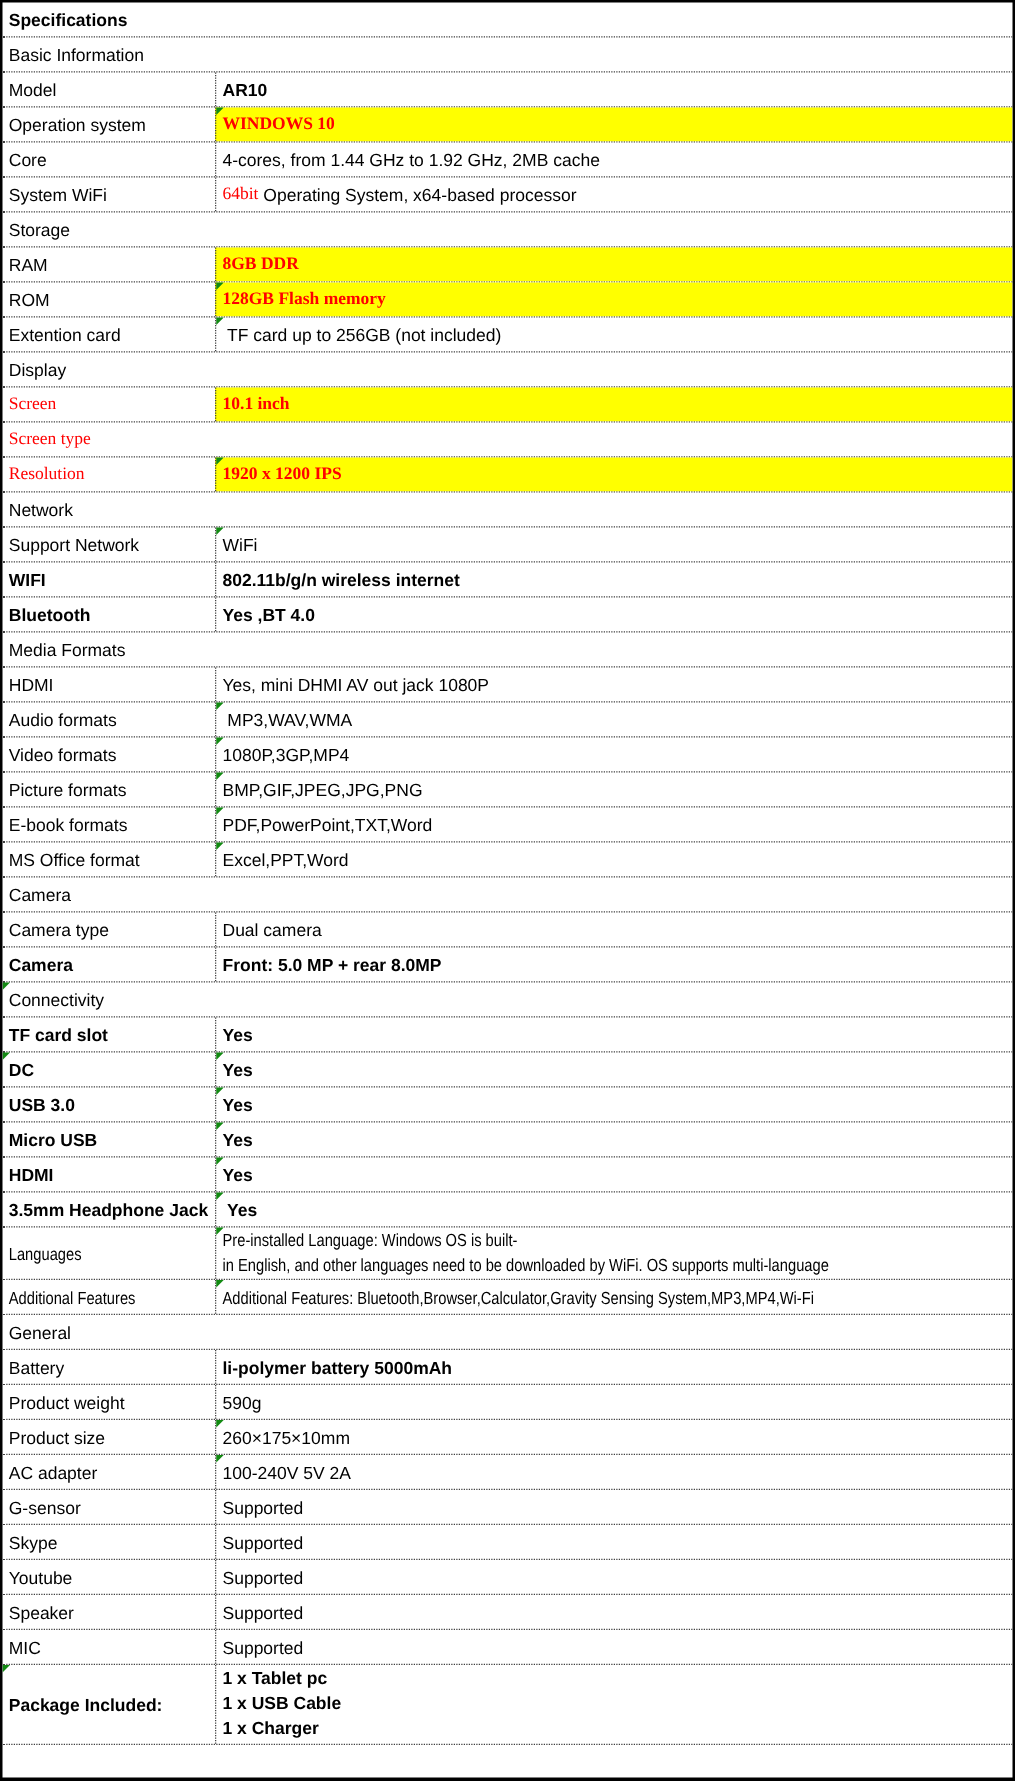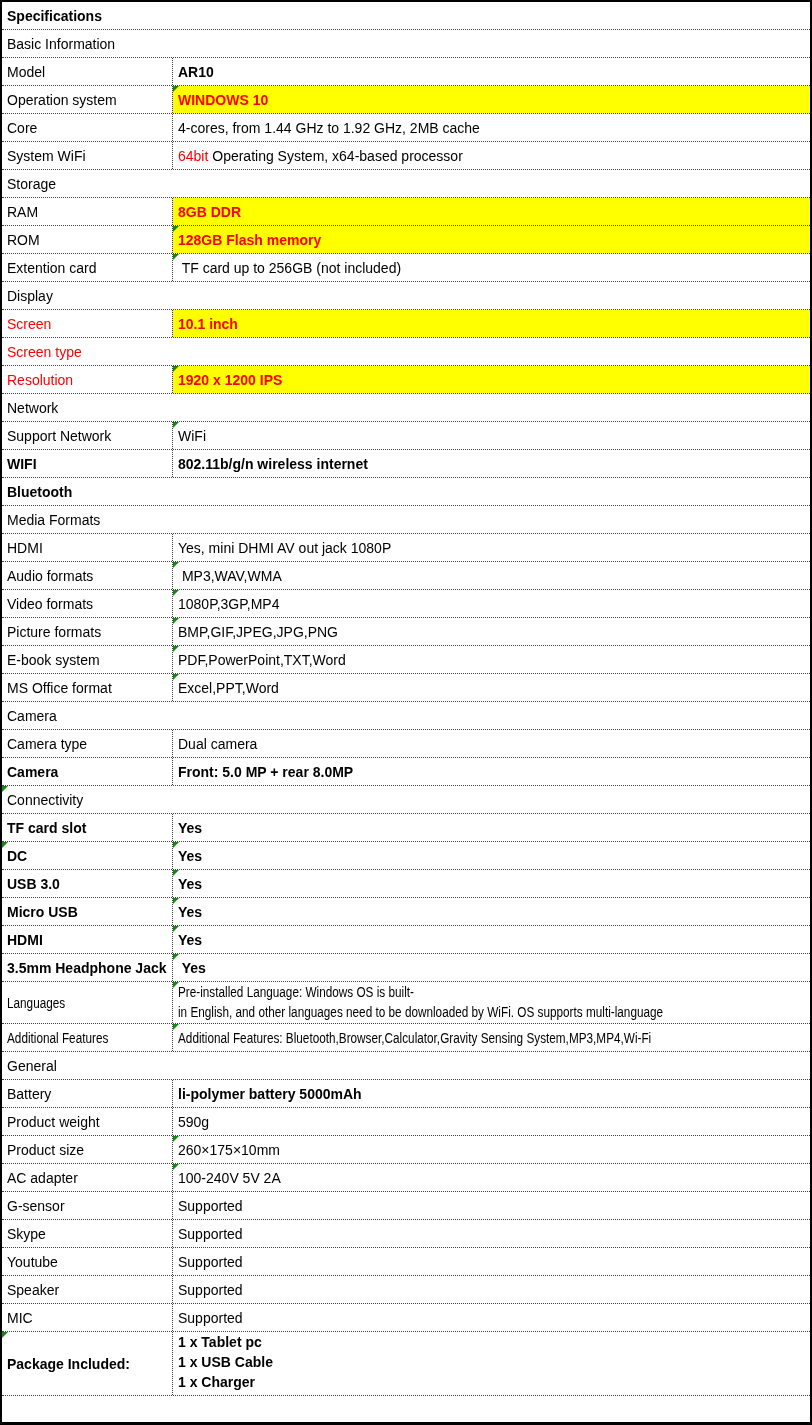--- a/index.html
+++ b/index.html
@@ -30,21 +30,21 @@
     display:flex;
     align-items:center;
     position:relative;
     overflow:visible;
   }
   .label-cell{flex:0 0 170px;width:170px;padding-left:5px;}
   .value-cell{flex:1;border-left:1px dotted #3f3f3f;padding-left:5px;}
   .row.title .label-cell, .row.section .label-cell{flex:1;width:auto;}
   .row.title{font-weight:bold;font-size:14px;}
   .hl .value-cell{background:var(--hl,#ffff00);}
-  .red{color:var(--red,#ff0000);}
+  .red{color:var(--red,#ff0000);font-family:Liberation Serif, serif;}
   .b{font-weight:bold;}
   .t{white-space:pre;}
   .cx{display:inline-block;transform:scaleX(0.84);transform-origin:0 50%;white-space:pre;}
   .value-cell.multi{flex-direction:column;align-items:flex-start;}
   .vline{line-height:20px;white-space:pre;}
   .marker::after{
     content:"";
     position:absolute;
     left:0;top:0;
     width:0;height:0;
@@ -172,20 +172,23 @@
         <span class="t b">WIFI</span>
       </div>
       <div class="cell value-cell">
         <span class="t b">802.11b/g/n wireless internet</span>
       </div>
     </div>
     <div class="row data">
       <div class="cell label-cell">
         <span class="t b">Bluetooth</span>
       </div>
+      <div class="cell value-cell">
+        <span class="t b">Yes ,BT 4.0</span>
+      </div>
     </div>
     <div class="row section">
       <div class="cell label-cell">
         <span class="t">Media Formats</span>
       </div>
     </div>
     <div class="row data">
       <div class="cell label-cell">
         <span class="t">HDMI</span>
       </div>
@@ -212,21 +215,21 @@
     <div class="row data">
       <div class="cell label-cell">
         <span class="t">Picture formats</span>
       </div>
       <div class="cell value-cell marker">
         <span class="t">BMP,GIF,JPEG,JPG,PNG</span>
       </div>
     </div>
     <div class="row data">
       <div class="cell label-cell">
-        <span class="t">E-book system</span>
+        <span class="t">E-book formats</span>
       </div>
       <div class="cell value-cell marker">
         <span class="t">PDF,PowerPoint,TXT,Word</span>
       </div>
     </div>
     <div class="row data">
       <div class="cell label-cell">
         <span class="t">MS Office format</span>
       </div>
       <div class="cell value-cell marker">

